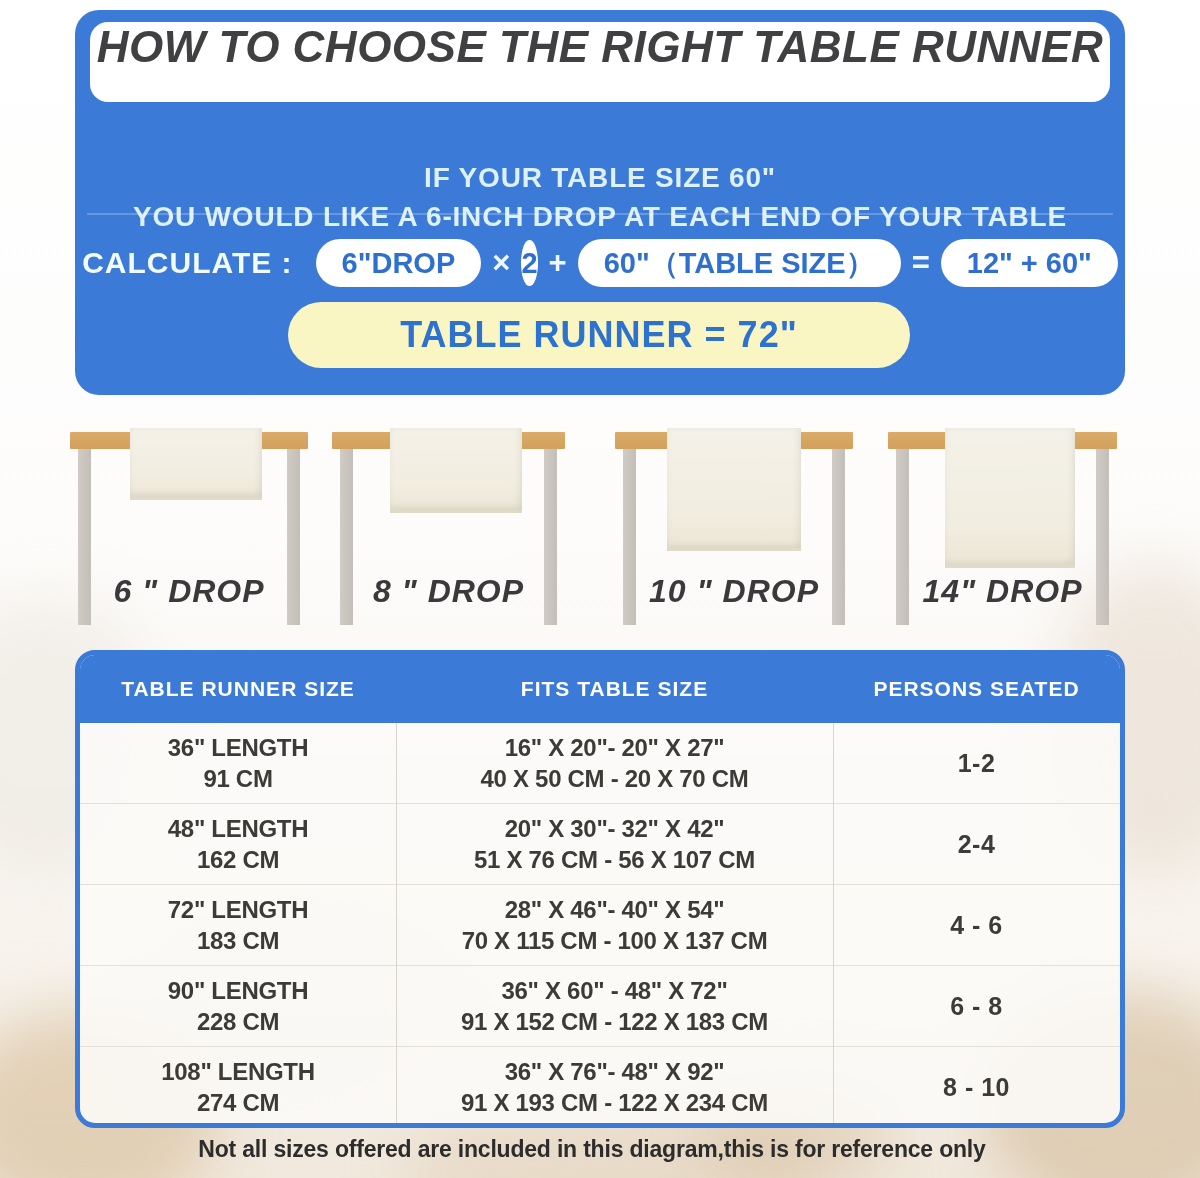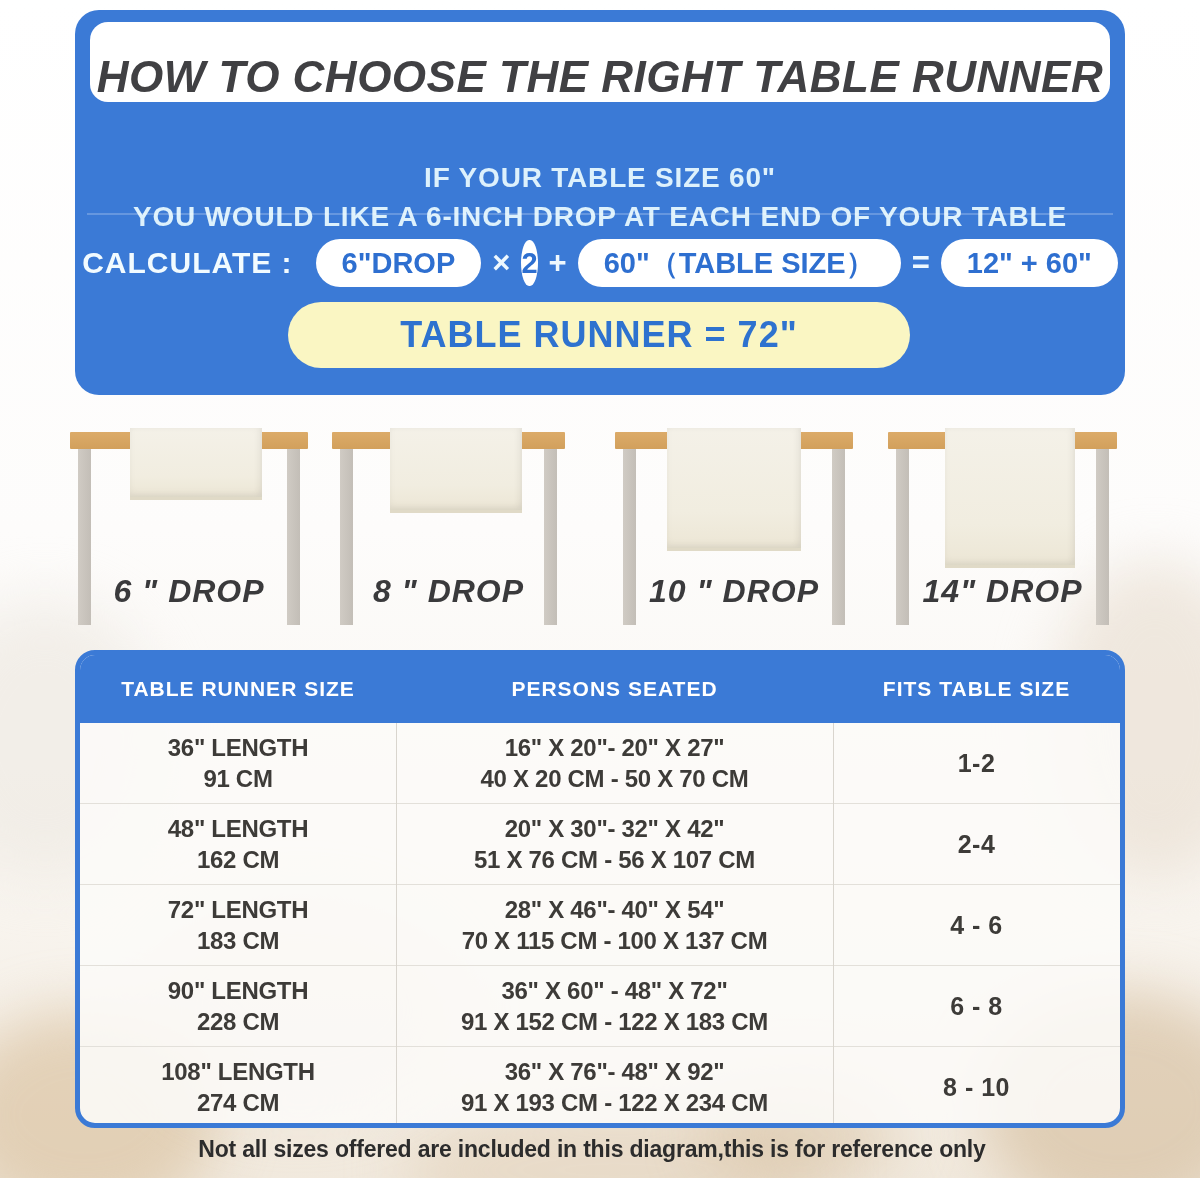--- a/index.html
+++ b/index.html
@@ -25,21 +25,21 @@
   .blob.b7{left:700px;top:1080px;width:200px;height:110px;background:rgba(210,185,150,.4);}
 
   
   .top-panel{
     position:absolute;left:75px;top:10px;width:1050px;height:385px;
     background:#3b7ad6;border-radius:24px;
   }
   .title-box{
     position:absolute;left:15px;right:15px;top:12px;height:80px;
     background:#ffffff;border-radius:18px;
-    display:flex;align-items:flex-end;justify-content:center;
+    display:flex;align-items:flex-start;justify-content:center;
   }
   .title-box h1{
     margin:0;font-size:44px;font-weight:bold;font-style:italic;
     color:#404043;letter-spacing:.5px;white-space:nowrap;
   }
   .sub{
     position:absolute;left:0;right:0;text-align:center;
     color:#ddf1fc;font-size:28px;font-weight:bold;letter-spacing:.8px;white-space:nowrap;
   }
   .sub1{top:124px;}
@@ -205,35 +205,35 @@
       <div class="leg right"></div>
       <div class="tabletop"></div>
       <div class="runner"></div>
       <div class="drop-label">14" DROP</div>
     </div>
   </section>
 
   <section class="size-chart">
     <div class="chart-header">
       <div>TABLE RUNNER SIZE</div>
+      <div>FITS TABLE SIZE</div>
       <div>PERSONS SEATED</div>
-      <div>FITS TABLE SIZE</div>
     </div>
     <div class="chart-body">
       <div class="vline v1"></div>
       <div class="vline v2"></div>
 
       <div class="chart-row">
         <div class="cell">
           <div class="l1">36" LENGTH</div>
           <div class="l2">91 CM</div>
         </div>
         <div class="cell">
           <div class="l1">16" X 20"- 20" X 27"</div>
-          <div class="l2">40 X 20 CM - 50 X 70 CM</div>
+          <div class="l2">40 X 50 CM - 20 X 70 CM</div>
         </div>
         <div class="cell persons">1-2</div>
       </div>
 
       <div class="chart-row">
         <div class="cell">
           <div class="l1">48" LENGTH</div>
           <div class="l2">162 CM</div>
         </div>
         <div class="cell">

